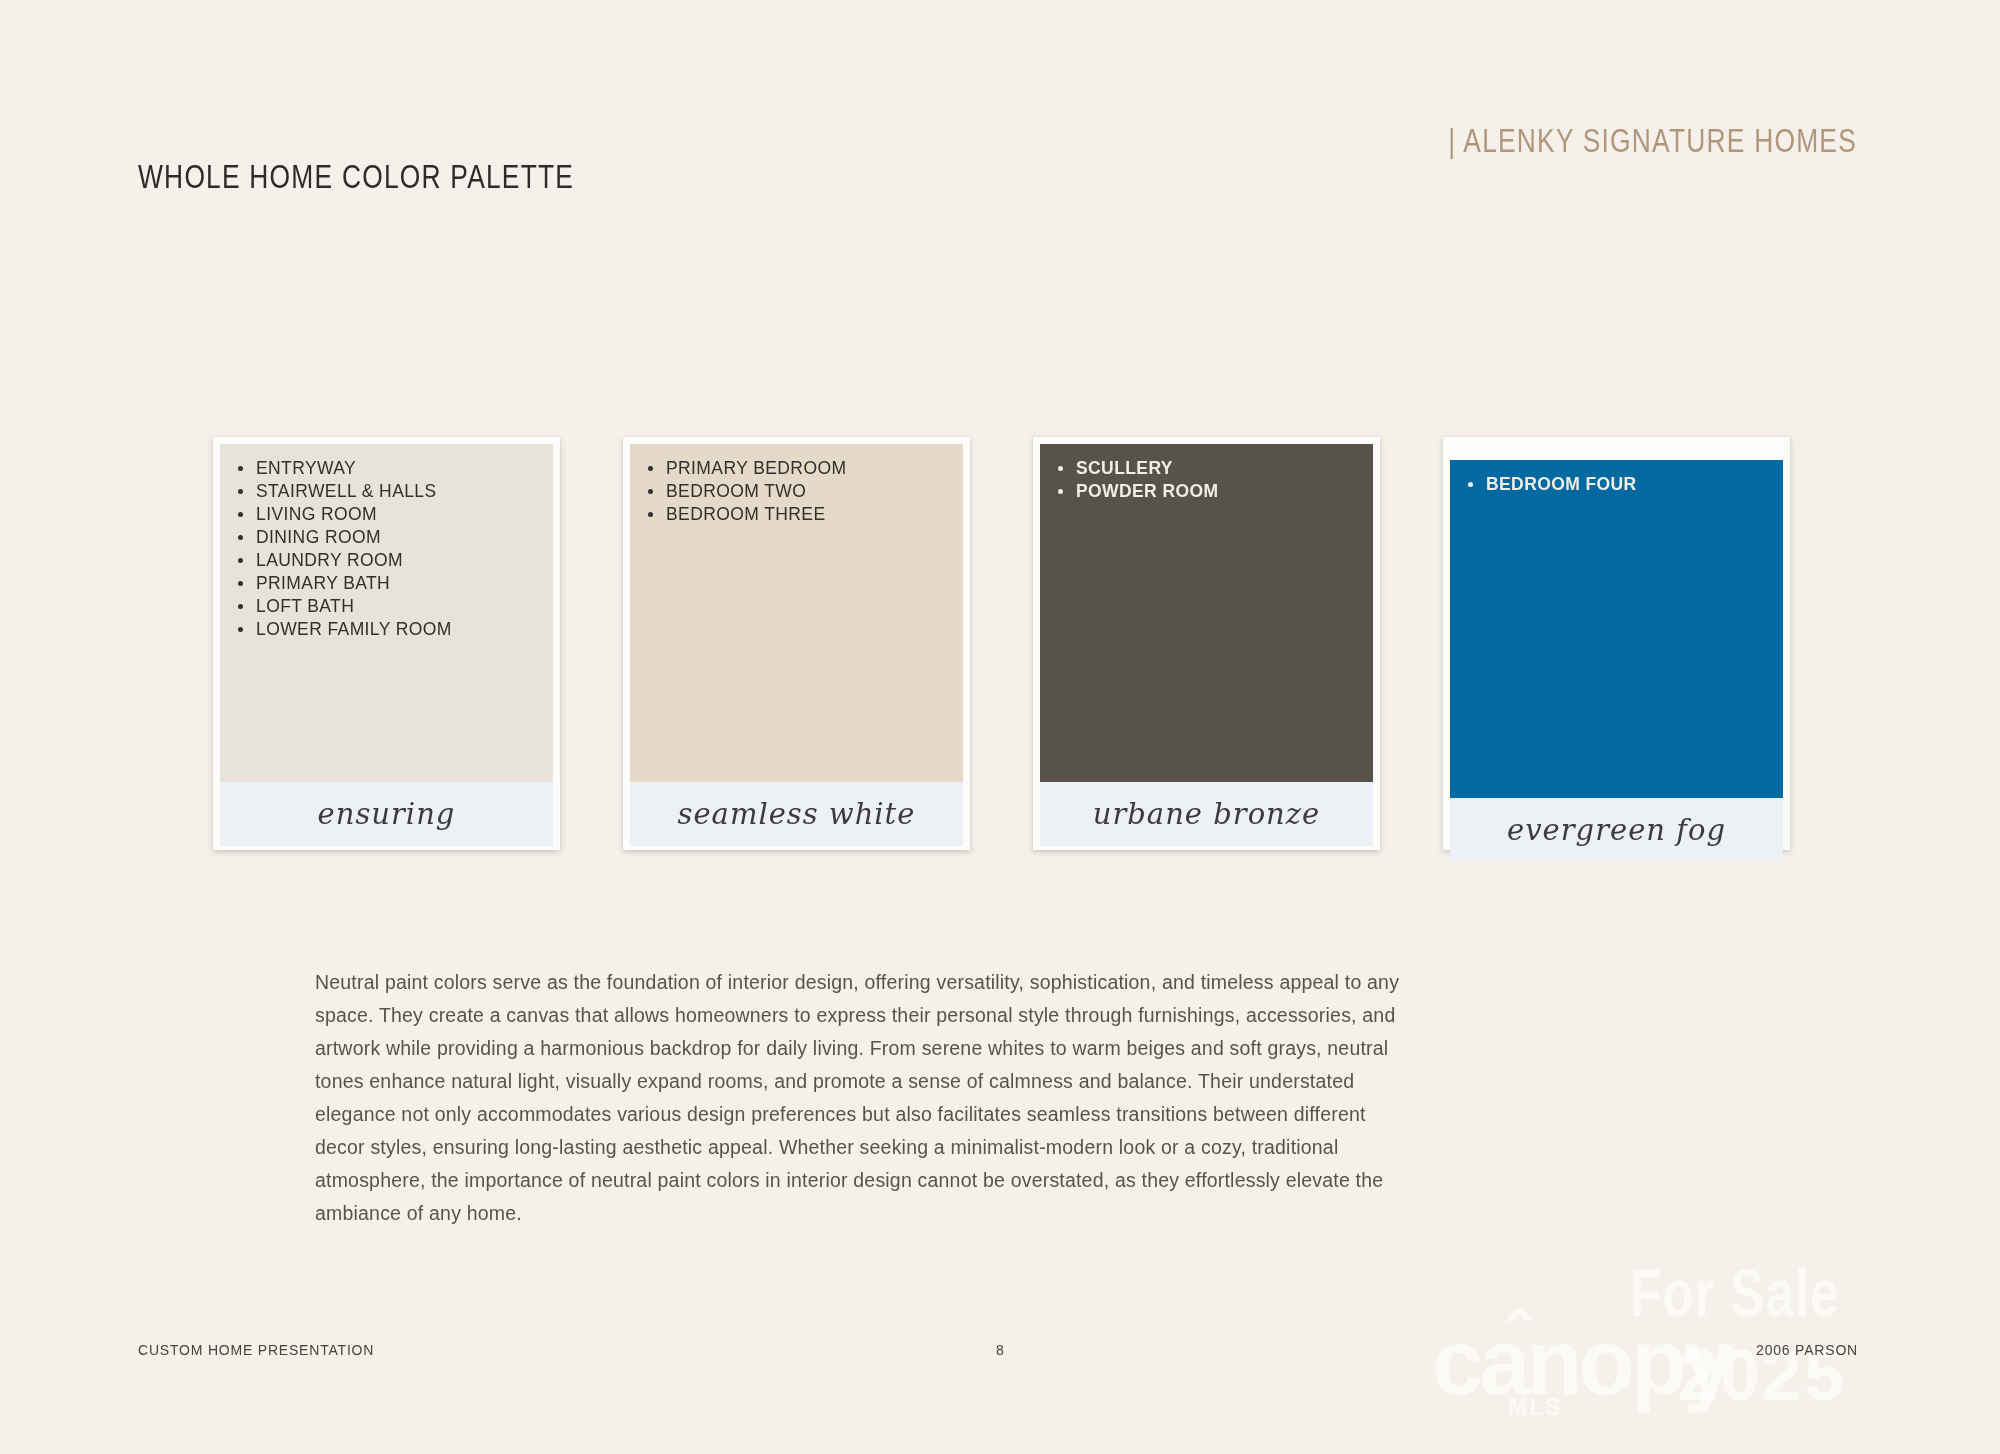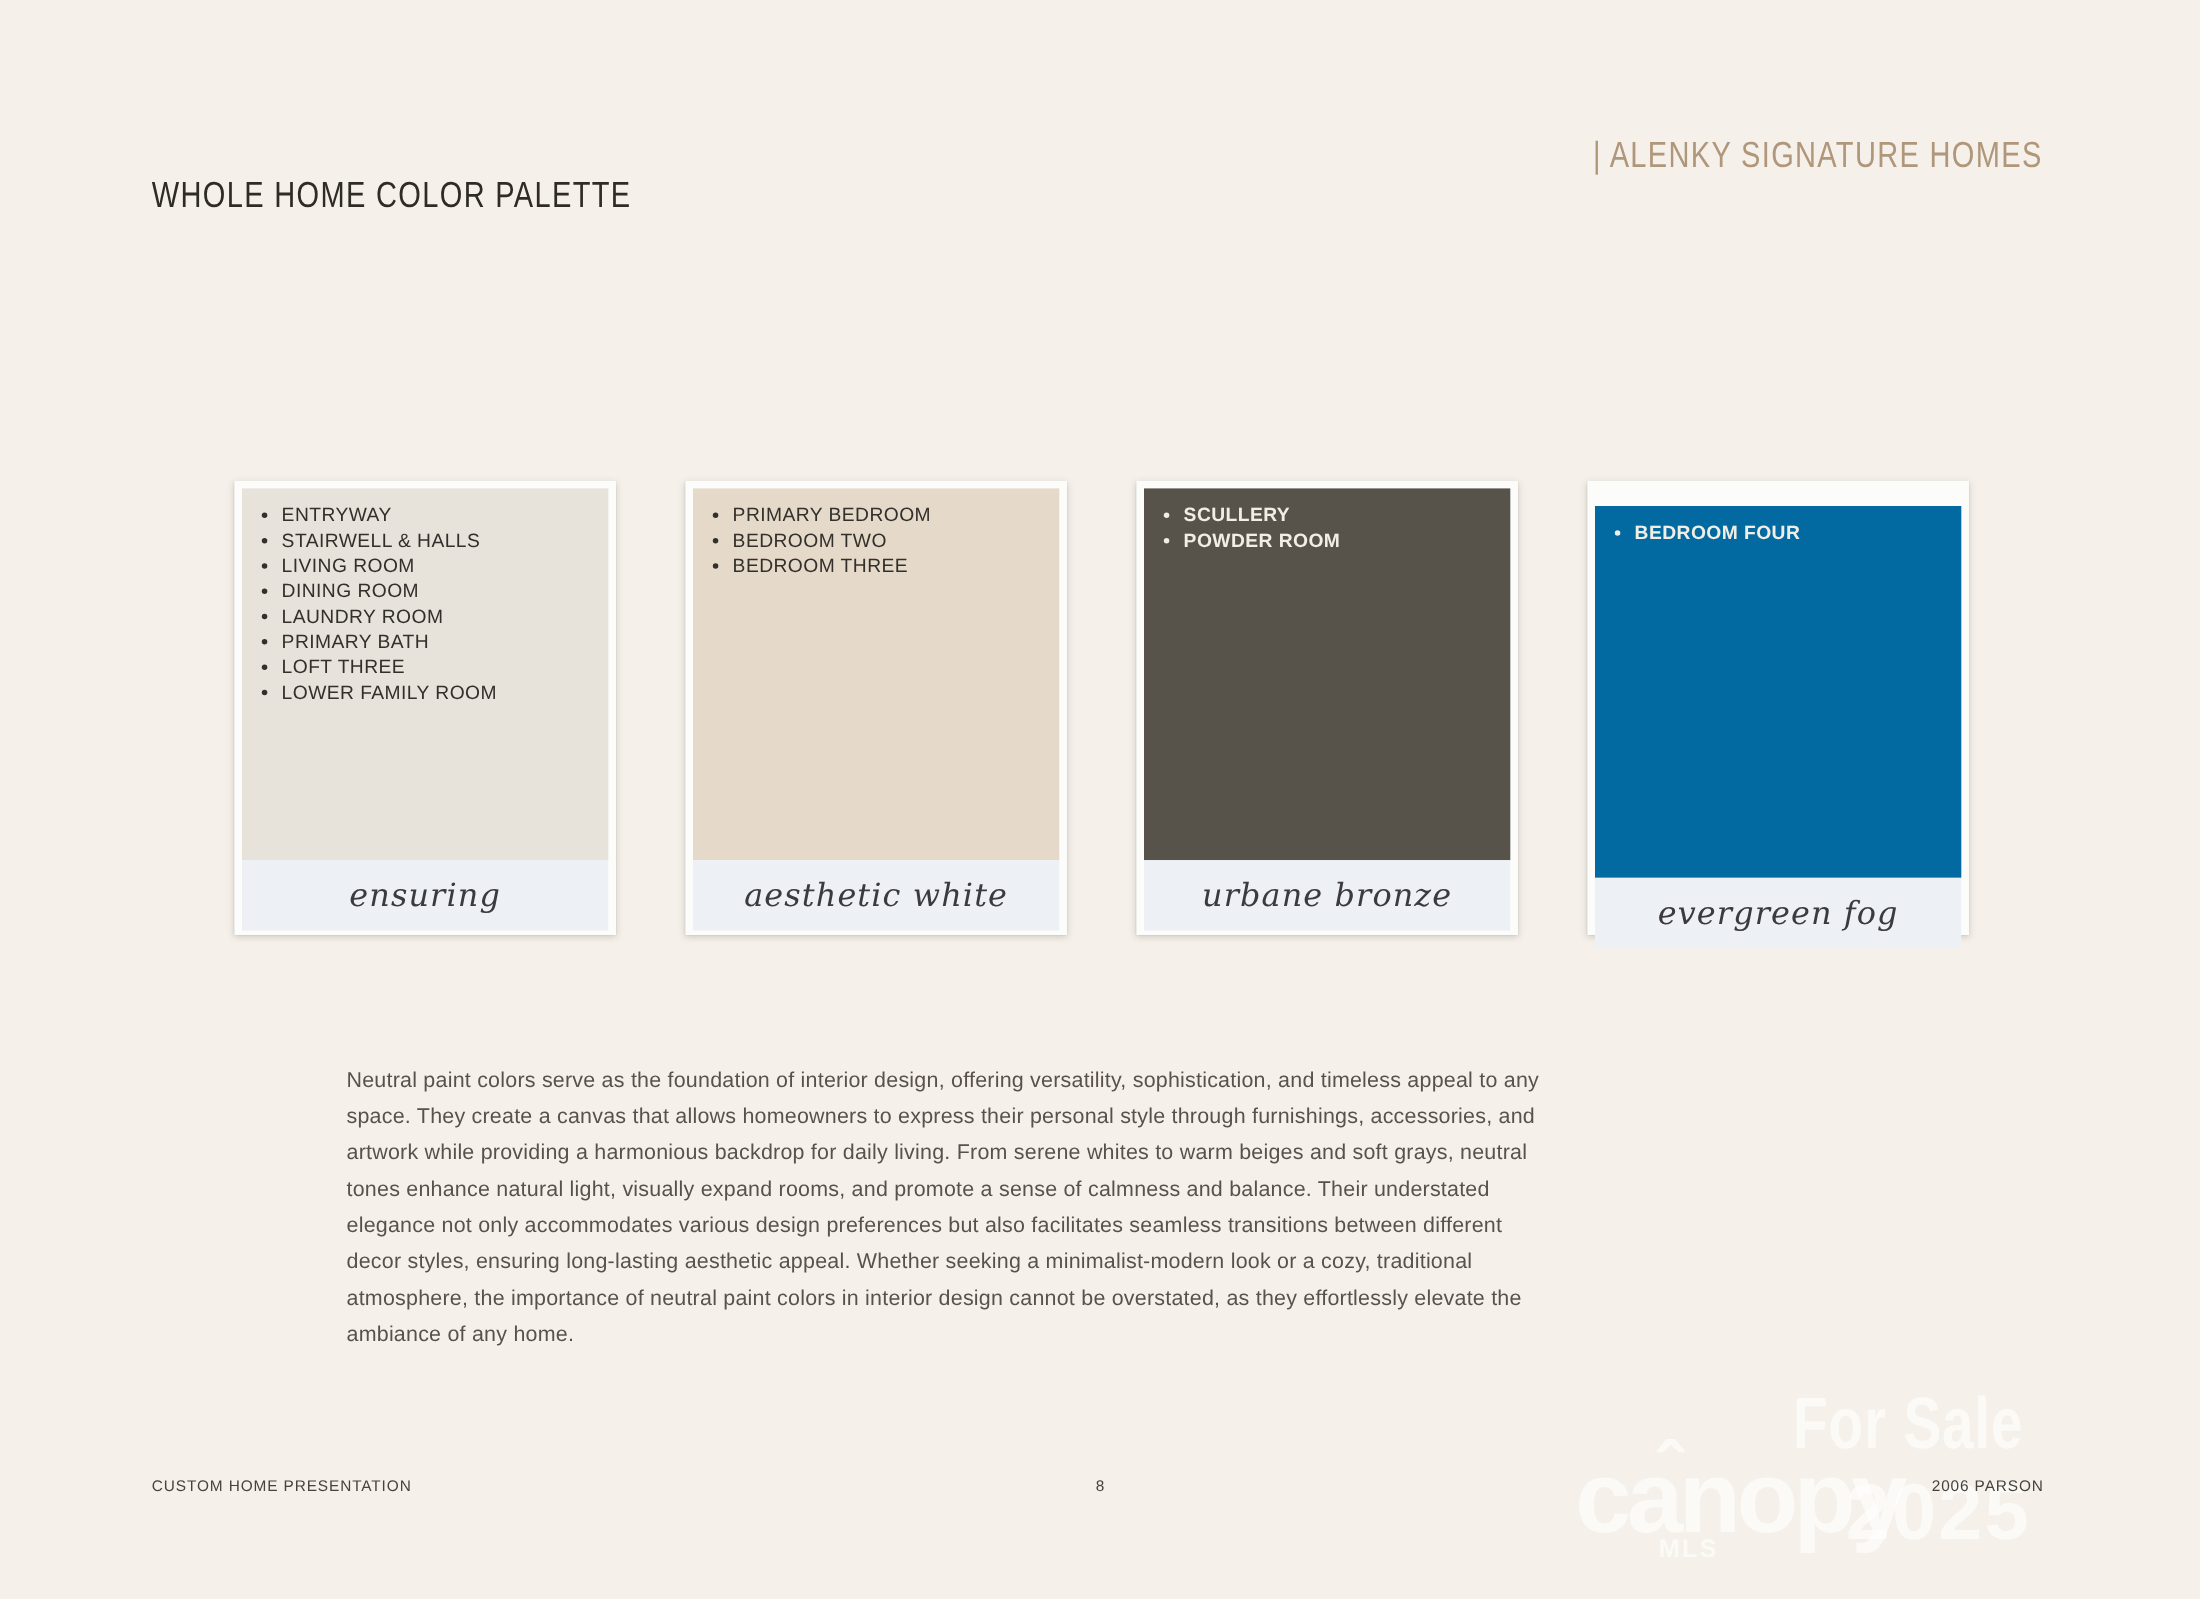--- a/index.html
+++ b/index.html
@@ -114,39 +114,39 @@
 
     <div class="card">
       <div class="swatch" style="background-color: rgb(231, 226, 218);">
         <ul class="rooms">
           <li class="room">ENTRYWAY</li>
           <li class="room">STAIRWELL &amp; HALLS</li>
           <li class="room">LIVING ROOM</li>
           <li class="room">DINING ROOM</li>
           <li class="room">LAUNDRY ROOM</li>
           <li class="room">PRIMARY BATH</li>
-          <li class="room">LOFT THREE</li>
+          <li class="room">LOFT BATH</li>
           <li class="room">LOWER FAMILY ROOM</li>
         </ul>
       </div>
       <div class="band" style="background-color: rgb(237, 240, 244);">
         <span class="script-name">ensuring</span>
       </div>
     </div>
 
     <div class="card">
       <div class="swatch" style="background-color: rgb(229, 218, 201);">
         <ul class="rooms">
           <li class="room">PRIMARY BEDROOM</li>
           <li class="room">BEDROOM TWO</li>
           <li class="room">BEDROOM THREE</li>
         </ul>
       </div>
       <div class="band" style="background-color: rgb(237, 240, 244);">
-        <span class="script-name">aesthetic white</span>
+        <span class="script-name">seamless white</span>
       </div>
     </div>
 
     <div class="card card-light">
       <div class="swatch" style="background-color: rgb(87, 83, 74);">
         <ul class="rooms">
           <li class="room">SCULLERY</li>
           <li class="room">POWDER ROOM</li>
         </ul>
       </div>

